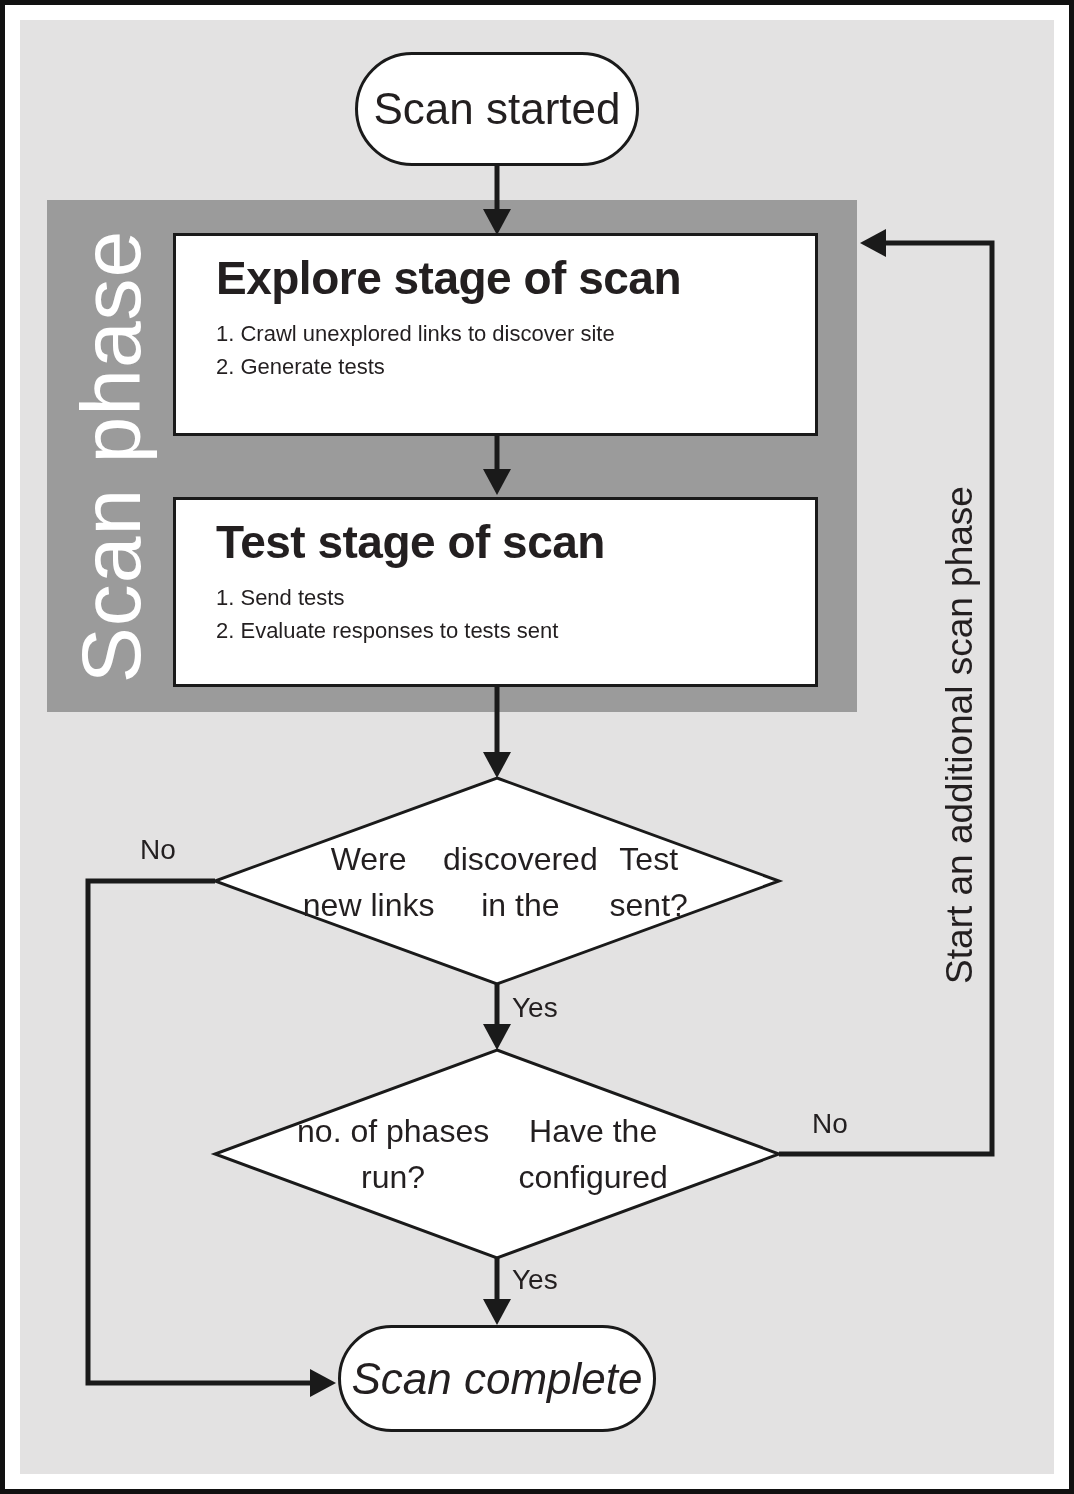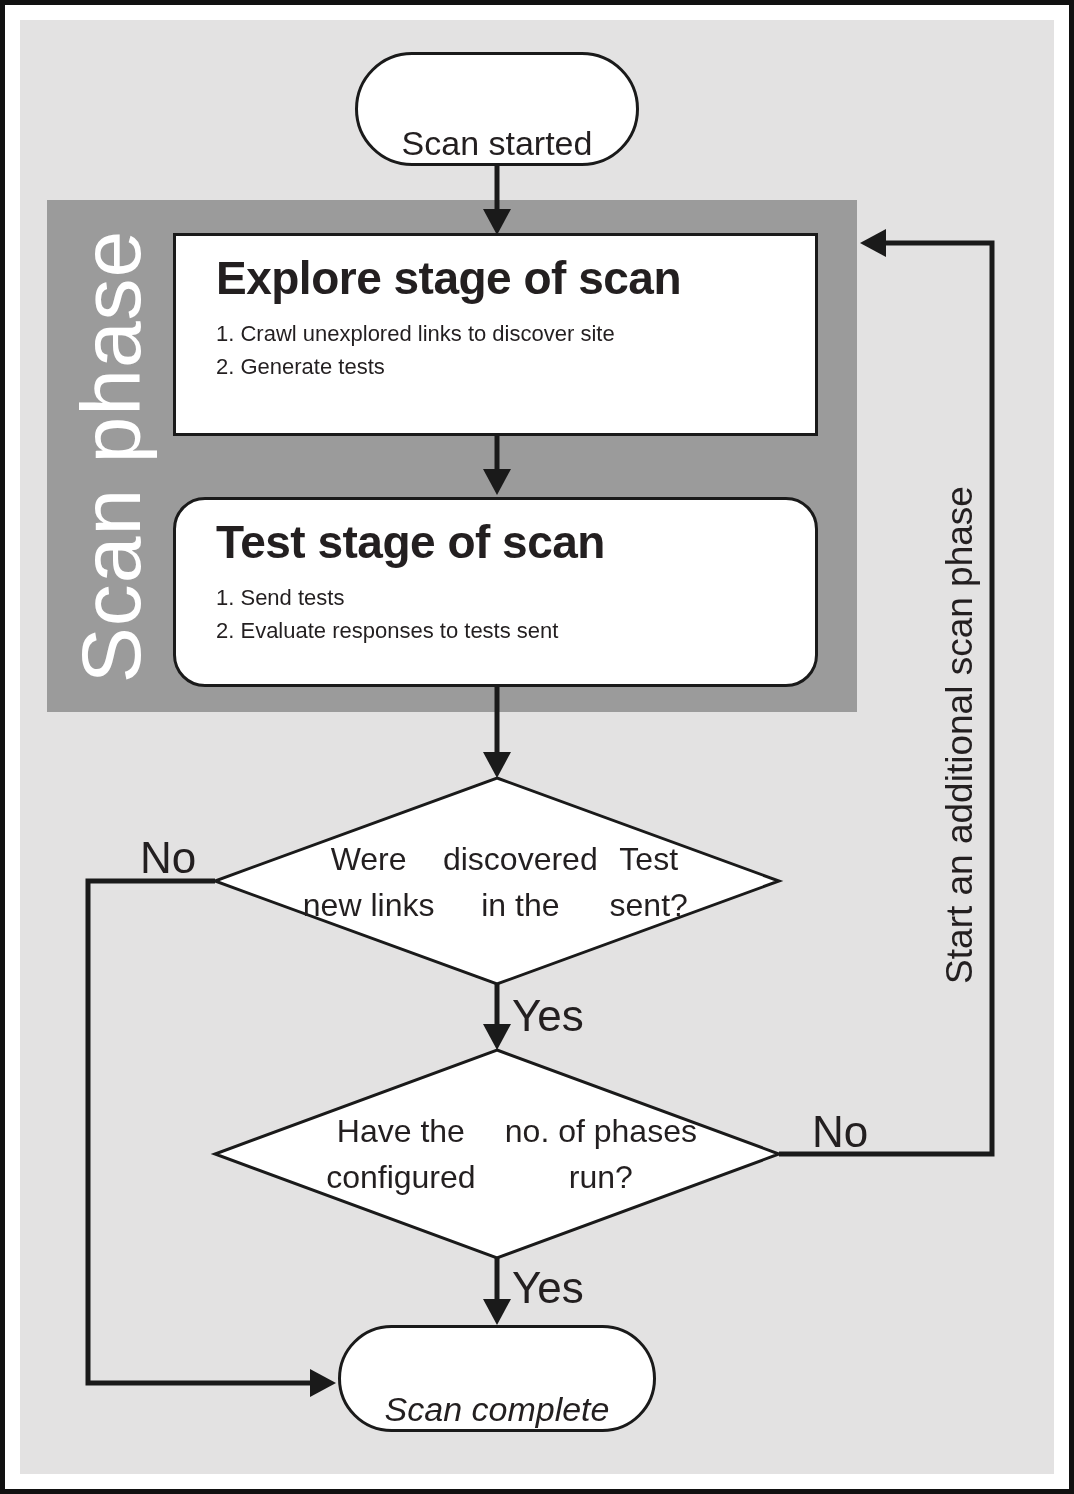--- a/index.html
+++ b/index.html
@@ -50,53 +50,53 @@
     letter-spacing:1px;
   }
   
   .stage-box{
     background:var(--node-fill);
     border:3px solid var(--line);
     z-index:10;
     padding:16px 32px 0 40px;
   }
   .stage-explore{left:173px;top:233px;width:645px;height:203px;}
-  .stage-test{left:173px;top:497px;width:645px;height:190px;border-radius:32px;}
+  .stage-test{left:173px;top:497px;width:645px;height:190px;}
   .stage-title{
     font-size:46px;font-weight:bold;line-height:1.15;
     letter-spacing:-0.5px;
   }
   .stage-items{margin-top:12px;font-size:22px;line-height:1.5;}
   
   .flow-svg{position:absolute;inset:0;z-index:20;}
   .flow-svg .edge{stroke:var(--line);stroke-width:5;fill:none;}
   .flow-svg .head{fill:var(--line);stroke:none;}
   .flow-svg .diamond{fill:var(--node-fill);stroke:var(--line);stroke-width:3;}
   
   .pill{
     background:var(--node-fill);
     border:3px solid var(--line);
-    display:flex;align-items:flex-end;justify-content:center;
-    font-size:34px;
+    display:flex;align-items:center;justify-content:center;
+    font-size:44px;
     z-index:30;
   }
   .pill-start{left:355px;top:52px;width:284px;height:114px;border-radius:57px;}
   .pill-end{left:338px;top:1325px;width:318px;height:107px;border-radius:54px;font-style:italic;}
   
   .diamond-text{
     display:flex;flex-direction:row;align-items:center;justify-content:center;
     text-align:center;
     font-size:32px;line-height:1.44;
     z-index:30;
   }
   .dt-links{left:297px;top:788px;width:400px;height:188px;}
   .dt-phases{left:297px;top:1062px;width:400px;height:184px;}
   
   .edge-label{
-    font-size:44px;line-height:1;
+    font-size:28px;line-height:1;
     z-index:30;
   }
   .lbl-no-left{left:140px;top:836px;}
   .lbl-yes-links{left:512px;top:994px;}
   .lbl-no-right{left:812px;top:1110px;}
   .lbl-yes-phases{left:512px;top:1266px;}
   .loop-label-wrap{
     left:915px;top:445px;width:90px;height:580px;
     display:flex;align-items:center;justify-content:center;
     z-index:30;
@@ -168,22 +168,22 @@
   <div class="abs pill pill-end">
     <span>Scan complete</span>
   </div>
 
   <div class="abs diamond-text dt-links">
     <span>Were new links</span>
     <span>discovered in the</span>
     <span>Test sent?</span>
   </div>
   <div class="abs diamond-text dt-phases">
+    <span>no. of phases run?</span>
     <span>Have the configured</span>
-    <span>no. of phases run?</span>
   </div>
 
   <div class="abs edge-label lbl-no-left">No</div>
   <div class="abs edge-label lbl-yes-links">Yes</div>
   <div class="abs edge-label lbl-no-right">No</div>
   <div class="abs edge-label lbl-yes-phases">Yes</div>
 
   <div class="abs loop-label-wrap">
     <span>Start an additional scan phase</span>
   </div>

